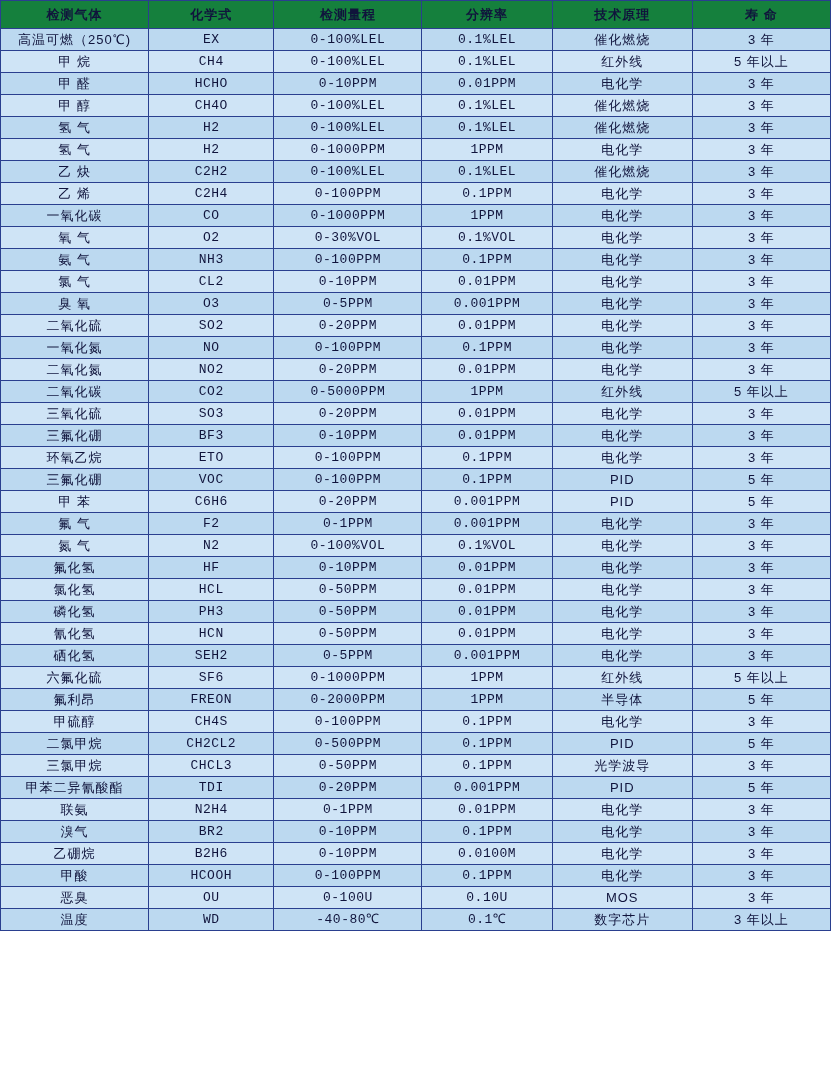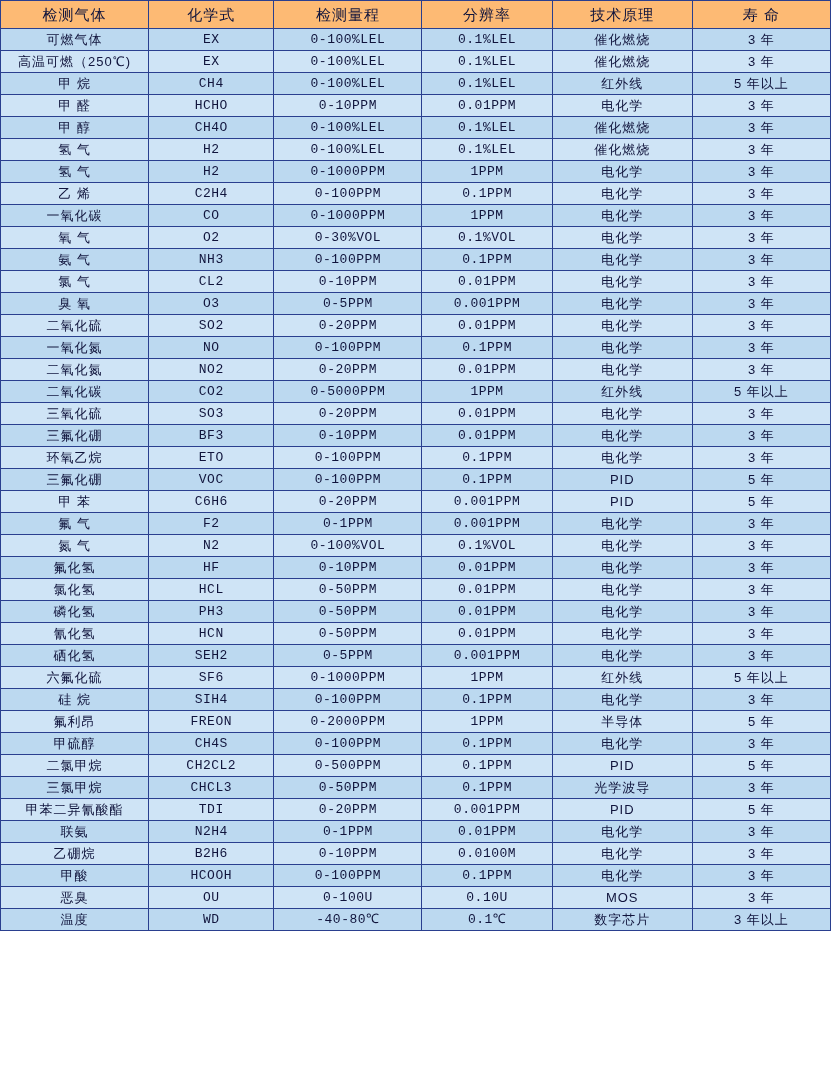--- a/index.html
+++ b/index.html
@@ -23,23 +23,23 @@
     vertical-align: middle;
     color: #10143c;
     font-size: 13px;
     line-height: 1;
     padding: 0;
     height: 21px;
     overflow: hidden;
     white-space: nowrap;
   }
   table.gas-table thead th {
-    background: #fdba74;
-    font-weight: normal;
-    font-size: 15px;
+    background: #15803d;
+    font-weight: bold;
+    font-size: 13px;
     height: 27px;
     letter-spacing: 1px;
   }
   table.gas-table tbody tr:nth-child(odd) td {
     background: #bcd9f0;
   }
   table.gas-table tbody tr:nth-child(even) td {
     background: #cfe4f6;
   }
   td.name-cell {
@@ -80,28 +80,20 @@
       <th>检测气体</th>
       <th>化学式</th>
       <th>检测量程</th>
       <th>分辨率</th>
       <th>技术原理</th>
       <th>寿 命</th>
     </tr>
   </thead>
   <tbody id="table-body">
       <tr>
-        <td class="name-cell">可燃气体</td>
-        <td class="code-cell">EX</td>
-        <td class="range-cell">0-100%LEL</td>
-        <td class="res-cell">0.1%LEL</td>
-        <td class="tech-cell">催化燃烧</td>
-        <td class="life-cell">3 年</td>
-      </tr>
-      <tr>
         <td class="name-cell">高温可燃（250℃)</td>
         <td class="code-cell">EX</td>
         <td class="range-cell">0-100%LEL</td>
         <td class="res-cell">0.1%LEL</td>
         <td class="tech-cell">催化燃烧</td>
         <td class="life-cell">3 年</td>
       </tr>
       <tr>
         <td class="name-cell">甲 烷</td>
         <td class="code-cell">CH4</td>
@@ -136,20 +128,28 @@
       </tr>
       <tr>
         <td class="name-cell">氢 气</td>
         <td class="code-cell">H2</td>
         <td class="range-cell">0-1000PPM</td>
         <td class="res-cell">1PPM</td>
         <td class="tech-cell">电化学</td>
         <td class="life-cell">3 年</td>
       </tr>
       <tr>
+        <td class="name-cell">乙 炔</td>
+        <td class="code-cell">C2H2</td>
+        <td class="range-cell">0-100%LEL</td>
+        <td class="res-cell">0.1%LEL</td>
+        <td class="tech-cell">催化燃烧</td>
+        <td class="life-cell">3 年</td>
+      </tr>
+      <tr>
         <td class="name-cell">乙 烯</td>
         <td class="code-cell">C2H4</td>
         <td class="range-cell">0-100PPM</td>
         <td class="res-cell">0.1PPM</td>
         <td class="tech-cell">电化学</td>
         <td class="life-cell">3 年</td>
       </tr>
       <tr>
         <td class="name-cell">一氧化碳</td>
         <td class="code-cell">CO</td>
@@ -320,28 +320,20 @@
       </tr>
       <tr>
         <td class="name-cell">六氟化硫</td>
         <td class="code-cell">SF6</td>
         <td class="range-cell">0-1000PPM</td>
         <td class="res-cell">1PPM</td>
         <td class="tech-cell">红外线</td>
         <td class="life-cell">5 年以上</td>
       </tr>
       <tr>
-        <td class="name-cell">硅 烷</td>
-        <td class="code-cell">SIH4</td>
-        <td class="range-cell">0-100PPM</td>
-        <td class="res-cell">0.1PPM</td>
-        <td class="tech-cell">电化学</td>
-        <td class="life-cell">3 年</td>
-      </tr>
-      <tr>
         <td class="name-cell">氟利昂</td>
         <td class="code-cell">FREON</td>
         <td class="range-cell">0-2000PPM</td>
         <td class="res-cell">1PPM</td>
         <td class="tech-cell">半导体</td>
         <td class="life-cell">5 年</td>
       </tr>
       <tr>
         <td class="name-cell">甲硫醇</td>
         <td class="code-cell">CH4S</td>
@@ -376,20 +368,28 @@
       </tr>
       <tr>
         <td class="name-cell">联氨</td>
         <td class="code-cell">N2H4</td>
         <td class="range-cell">0-1PPM</td>
         <td class="res-cell">0.01PPM</td>
         <td class="tech-cell">电化学</td>
         <td class="life-cell">3 年</td>
       </tr>
       <tr>
+        <td class="name-cell">溴气</td>
+        <td class="code-cell">BR2</td>
+        <td class="range-cell">0-10PPM</td>
+        <td class="res-cell">0.1PPM</td>
+        <td class="tech-cell">电化学</td>
+        <td class="life-cell">3 年</td>
+      </tr>
+      <tr>
         <td class="name-cell">乙硼烷</td>
         <td class="code-cell">B2H6</td>
         <td class="range-cell">0-10PPM</td>
         <td class="res-cell">0.0100M</td>
         <td class="tech-cell">电化学</td>
         <td class="life-cell">3 年</td>
       </tr>
       <tr>
         <td class="name-cell">甲酸</td>
         <td class="code-cell">HCOOH</td>

